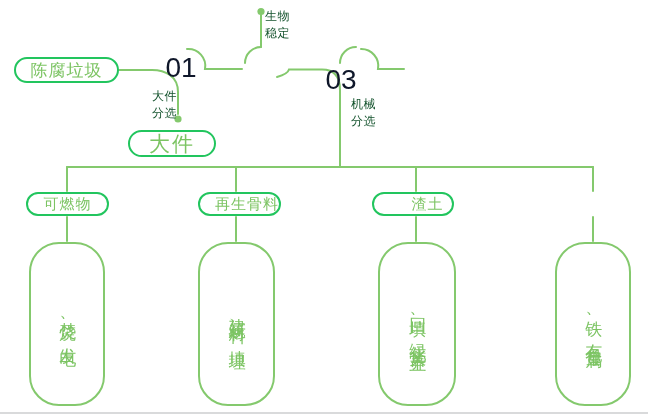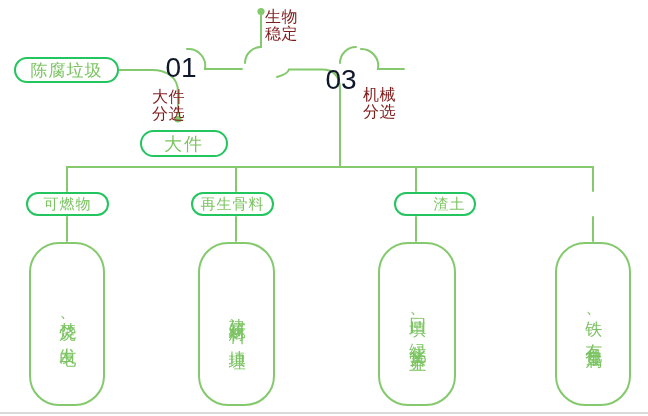--- a/index.html
+++ b/index.html
@@ -3,36 +3,36 @@
 <meta charset="utf-8">
 <style>
   html,body{margin:0;padding:0;background:#fff;}
   #stage{position:relative;width:648px;height:416px;background:#fff;overflow:hidden;
          font-family:"Liberation Sans","DejaVu Sans",sans-serif;}
   #lines{position:absolute;left:0;top:0;width:648px;height:416px;}
 
   .pill{position:absolute;box-sizing:border-box;border:2px solid #22c55e;border-radius:20px;
         color:#7cc463;display:flex;align-items:center;justify-content:center;background:#fff;}
   .pill.src{left:14px;top:57px;width:105px;height:26px;font-size:17px;letter-spacing:1px;}
-  .pill.out{left:140px;top:130px;width:88px;height:27px;font-size:18px;letter-spacing:2px;}
+  .pill.out{left:128px;top:130px;width:88px;height:27px;font-size:21px;letter-spacing:2px;}
   .pill.cat{top:192px;height:24px;font-size:15px;letter-spacing:1px;}
   .pill.cat1{left:26px;width:83px;}
-  .pill.cat2{left:191px;width:83px;}
-  .pill.cat3{left:394px;width:82px;padding-left:29px;}
+  .pill.cat2{left:198px;width:83px;justify-content:flex-end;}
+  .pill.cat3{left:372px;width:82px;padding-left:29px;}
   .pill.cat4{left:553px;width:80px;}
 
   .stepnum{position:absolute;width:46px;text-align:center;color:#0f172a;
            font-size:28px;line-height:30px;top:53px;font-weight:400;}
   .num01{left:158px;} .num02{left:238px;} .num03{left:318px;margin-top:12px;}
 
-  .plabel{position:absolute;width:34px;color:#7f1d1d;font-size:16px;line-height:17px;
+  .plabel{position:absolute;width:34px;color:#14532d;font-size:12px;line-height:17px;
           letter-spacing:0.5px;}
   .lab-bio{left:265px;top:8px;}
   .lab-big{left:152px;top:88px;}
-  .lab-mech{left:351px;top:86px;margin-left:12px;}
+  .lab-mech{left:351px;top:96px;}
 
   .rbox{position:absolute;box-sizing:border-box;border:2px solid #84c96d;border-radius:30px;
         top:242px;height:164px;display:flex;align-items:center;justify-content:center;background:#fff;}
   .rbox1{left:29px;width:76px;}
   .rbox2{left:198px;width:77px;}
   .rbox3{left:378px;width:78px;}
   .rbox4{left:555px;width:76px;}
   .vtext{writing-mode:vertical-rl;text-orientation:upright;color:#7cc463;font-size:17px;
          letter-spacing:3px;line-height:1.1;}
 

